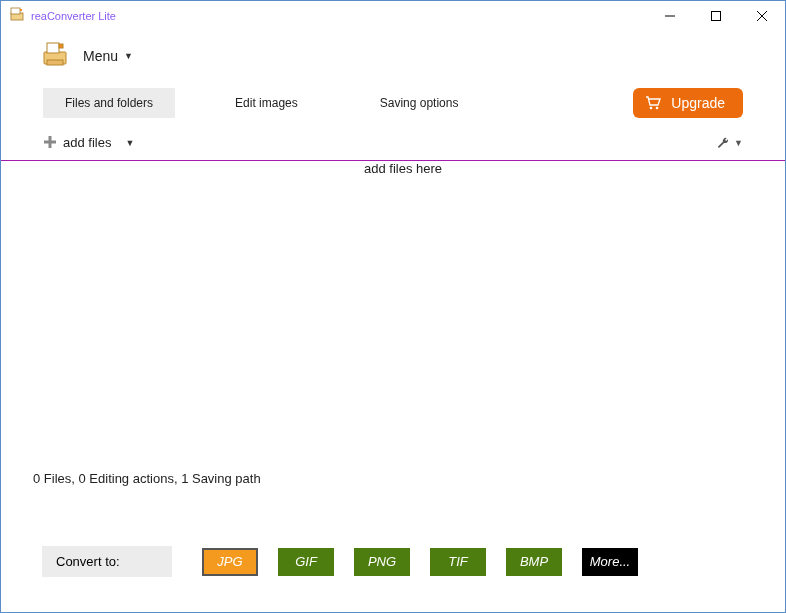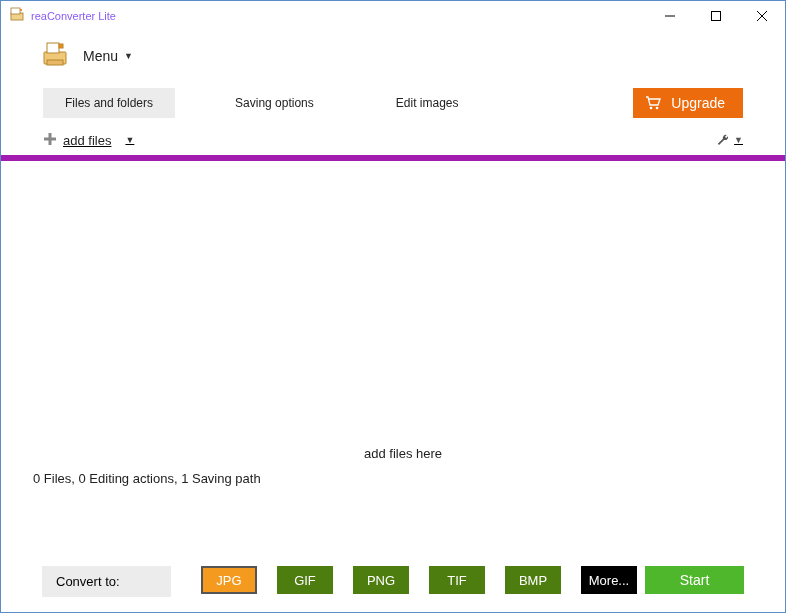--- a/index.html
+++ b/index.html
@@ -15,36 +15,36 @@
     .menu-row { height: 50px; display: flex; align-items: center; padding: 0 0 0 40px; }
     .menu-icon { margin-right: 14px; }
     .menu-label { font-size: 14px; color: #222; margin-right: 6px; }
     .menu-caret { font-size: 9px; color: #333; }
     
     .tabs-row { height: 44px; display: flex; align-items: center; padding: 0 42px 0 42px; }
     .tab { padding: 8px 22px; font-size: 12px; color: #222; margin-right: 38px; cursor: pointer; }
     .tab.active { background: #ececec; }
     .spacer { flex: 1; }
     
-    .upgrade-btn { background: #ec6b0c; color: #fff; height: 30px; padding: 0 18px 0 12px; display: flex; align-items: center; gap: 10px; font-size: 14px; }
+    .upgrade-btn { background: #ec6b0c; color: #fff; height: 30px; padding: 0 18px 0 12px; display: flex; align-items: center; gap: 10px; font-size: 14px; border-radius: 6px; }
     .upgrade-btn svg { flex-shrink: 0; }
     
-    .add-row { height: 36px; display: flex; align-items: center; padding: 0 42px 0 42px; border-bottom: 6px solid #a21caf; margin: 0 0 0 0; text-decoration: underline; }
+    .add-row { height: 36px; display: flex; align-items: center; padding: 0 42px 0 42px; border-bottom: 1px solid #a21caf; margin: 0 0 0 0; }
     .plus-icon { margin-right: 6px; color:#888; font-weight:bold; font-size:18px; line-height:1; }
     .add-label { font-size: 13px; color: #222; margin-right: 14px; }
     .add-caret { font-size: 9px; color: #333; }
     .wrench { margin-left: auto; display:flex; align-items:center; color:#555; gap:4px; }
     
-    .dropzone { height: 300px; display:flex; align-items:flex-end; justify-content:center; font-size:13px; color:#222;padding-left:20px; }
+    .dropzone { height: 300px; display:flex; align-items:flex-start; justify-content:center; font-size:13px; color:#222;padding-left:20px; }
     
     .status-row { padding: 10px 32px; font-size: 13px; color:#222; }
     
-    .bottom-row { position:absolute; bottom: 16px; left:0; right:0; display:flex; align-items:flex-start; padding: 0 42px; gap: 8px; }
+    .bottom-row { position:absolute; bottom: 36px; left:0; right:0; display:flex; align-items:center; padding: 0 42px; gap: 8px; }
     .convert-label-box { background:#ececec; padding: 8px 14px; font-size: 13px; width:130px; }
-    .fmt-group { display:flex; gap:20px; margin-left: 22px; }
+    .fmt-group { display:flex; gap:20px; margin-left: 22px; font-style: italic; }
     .fmt { width:56px; height:28px; background:#4d7c0f; color:#fff; font-size:13px; display:flex; align-items:center; justify-content:center; cursor:pointer; }
     .fmt.active { background:#f39a1f; border: 2px solid #555; box-sizing:border-box; }
     .fmt.more { background:#000000; }
     .start-btn { margin-left:auto; background:#4fb72b; color:#fff; width:100px; height:28px; display:flex; align-items:center; justify-content:center; font-size:14px; }
   </style>
 </head>
 <body>
 
 <div class="titlebar">
   <span class="app-icon">
@@ -83,22 +83,22 @@
       <rect x="18" y="4" width="4" height="4" fill="#f08b1f" stroke="#b8862a"></rect>
       <rect x="6" y="20" width="16" height="5" fill="#e8b868" stroke="#b8862a"></rect>
     </svg>
   </span>
   <span class="menu-label">Menu</span>
   <span class="menu-caret">▼</span>
 </div>
 
 <div class="tabs-row">
   <div class="tab active">Files and folders</div>
+  <div class="tab">Edit images</div>
   <div class="tab">Saving options</div>
-  <div class="tab">Edit images</div>
   <div class="spacer"></div>
   <div class="upgrade-btn">
     <svg width="16" height="14" viewBox="0 0 16 14">
       <path d="M1 1h2l2 8h8l2-6H4" fill="none" stroke="#fff" stroke-width="1.3"></path>
       <circle cx="6" cy="12" r="1.3" fill="#fff"></circle>
       <circle cx="12" cy="12" r="1.3" fill="#fff"></circle>
     </svg>
     <span>Upgrade</span>
   </div>
 </div>
@@ -129,14 +129,13 @@
 <div class="bottom-row">
   <div class="convert-label-box">Convert to:</div>
   <div class="fmt-group">
     <div class="fmt active">JPG</div>
     <div class="fmt">GIF</div>
     <div class="fmt">PNG</div>
     <div class="fmt">TIF</div>
     <div class="fmt">BMP</div>
     <div class="fmt more">More...</div>
   </div>
-  <div class="start-btn">Start</div>
 </div>
 
 </body></html>

